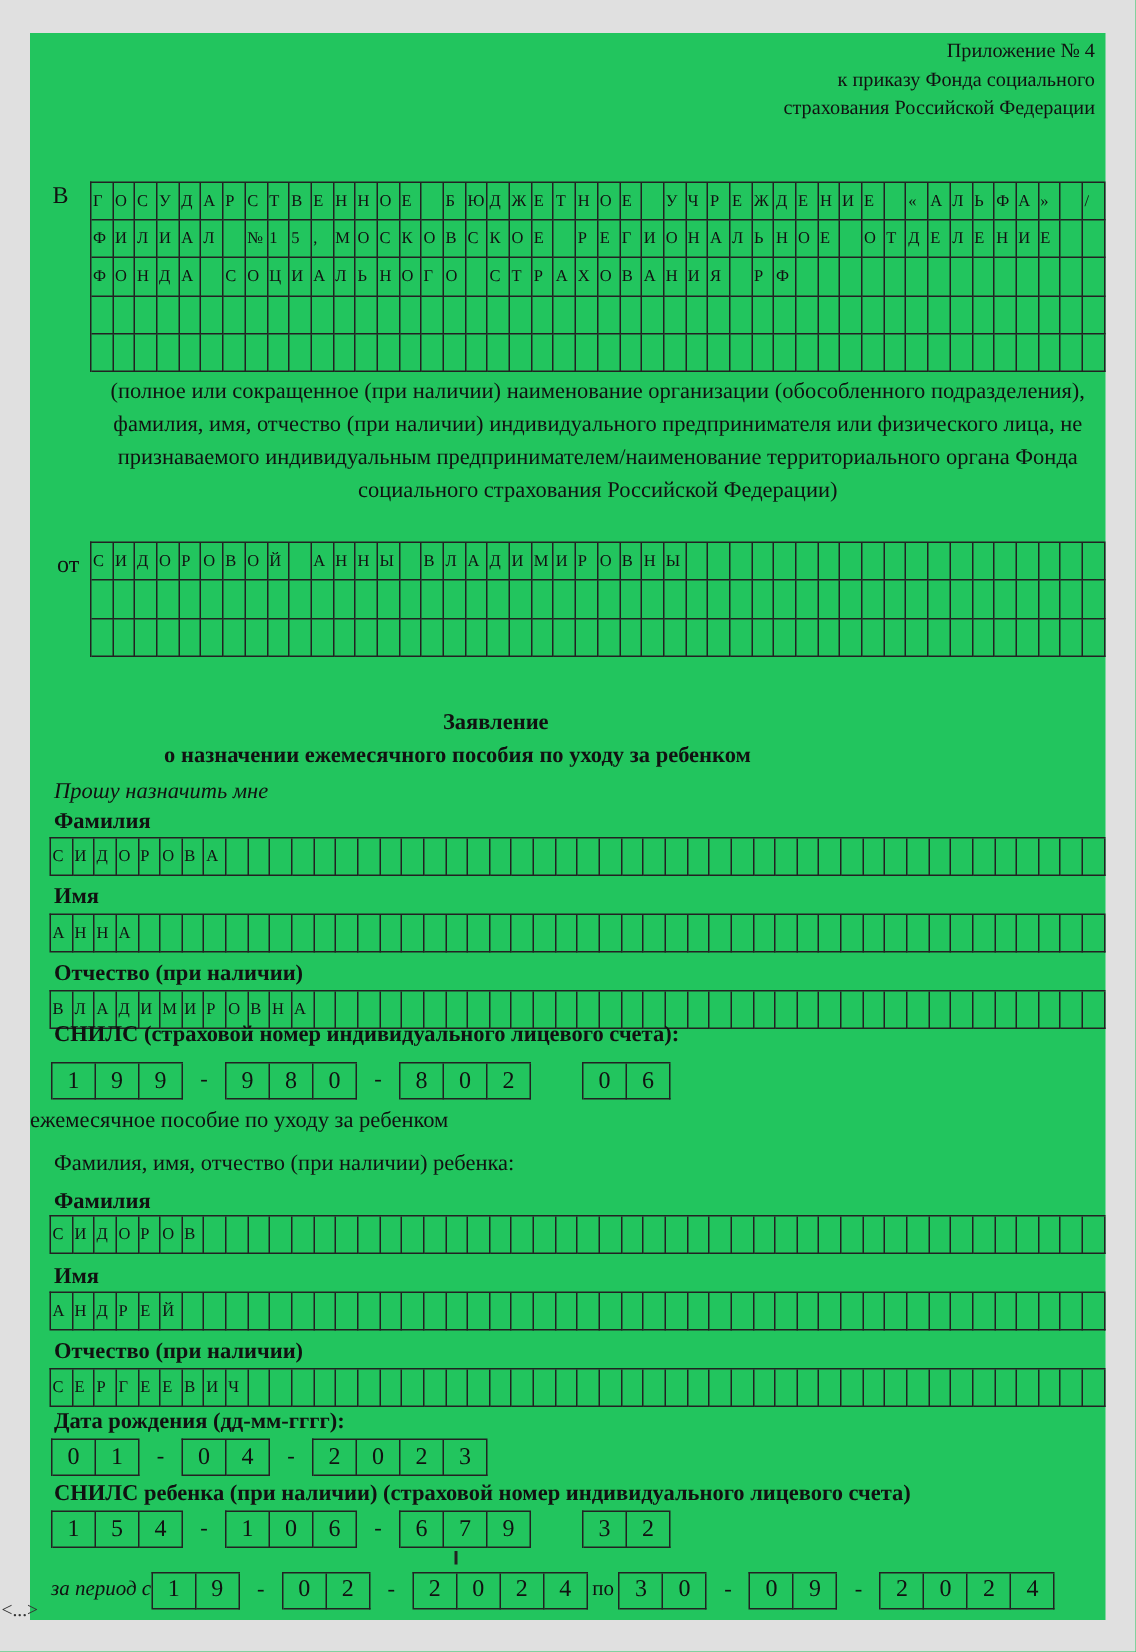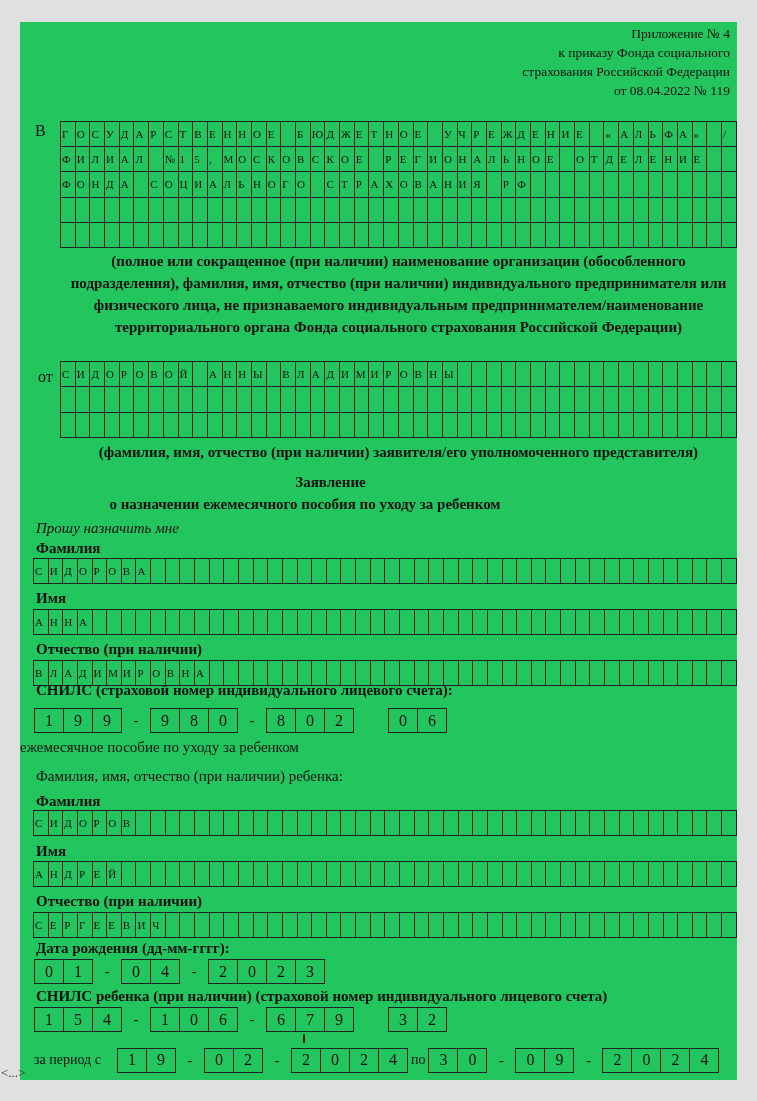--- a/index.html
+++ b/index.html
@@ -5,41 +5,40 @@
   html, body { margin:0; padding:0; }
   body { width:757px; height:1101px; background:#e0e0e0; position:relative; overflow:hidden;
          font-family:"Liberation Serif", "DejaVu Serif", serif; color:#111; }
   .page { position:absolute; left:20px; top:22px; width:717px; height:1058px; background:#22c55e; }
   .abs { position:absolute; }
   .appendix { right:7px; top:2px; text-align:right; font-size:13.5px; line-height:19px; }
   .grid { position:absolute; display:grid; border-left:1.5px solid #222; border-top:1.5px solid #222; }
   .cell { border-right:1.5px solid #222; border-bottom:1.5px solid #222; box-sizing:border-box;
           display:flex; align-items:center; justify-content:center; font-size:11px; letter-spacing:0; padding:0 0 0 1px; justify-content:flex-start;}
   .lbl-prefix { font-size:16px; }
-  .caption { text-align:center; font-size:15px; line-height:22px;font-weight:bold; }
+  .caption { text-align:center; font-size:15px; line-height:22px; }
   .title { text-align:center; font-weight:bold; font-size:15px; line-height:21px; }
   .plain { font-size:15px; }
   .bold { font-weight:bold; font-size:15px; }
   .box-row { position:absolute; display:flex; align-items:center; }
   .box-group { display:flex; border-left:1.5px solid #222; border-top:1.5px solid #222; }
   .box { width:29px; height:24px; border-right:1.5px solid #222; border-bottom:1.5px solid #222;
          display:flex; align-items:center; justify-content:center; font-size:16px; box-sizing:border-box; }
   .sep { width:28px; text-align:center; font-size:15px; }
   .gap { width:34px; }
   .nav { position:absolute; left:1px; top:1065px; font-size:13px; color:#333; }
 </style>
 </head>
 <body>
 
 <div class="page">
   <div class="abs appendix">
     <div>Приложение № 4</div>
     <div>к приказу Фонда социального</div>
     <div>страхования Российской Федерации</div>
-    <div>от 08.04.2022 № 119</div>
   </div>
 
   <div class="abs lbl-prefix" style="left:15px; top:100px;">В</div>
   <div class="grid" id="grid-recipient" style="left: 40px; top: 99px; grid-template-columns: repeat(46, 14.7px); grid-auto-rows: 25.2px;">
       <div class="cell">Г</div>
       <div class="cell">О</div>
       <div class="cell">С</div>
       <div class="cell">У</div>
       <div class="cell">Д</div>
       <div class="cell">А</div>
@@ -404,21 +403,20 @@
       <div class="cell"></div>
       <div class="cell"></div>
       <div class="cell"></div>
       <div class="cell"></div>
       <div class="cell"></div>
       <div class="cell"></div>
       <div class="cell"></div>
       <div class="cell"></div>
       <div class="cell"></div>
     </div>
-  <div class="abs caption" style="left:40px; top:419px; width:677px;">(фамилия, имя, отчество (при наличии) заявителя/его уполномоченного представителя)</div>
 
   <div class="abs title" style="left:0; top:450px; width:621px;">Заявление</div>
   <div class="abs title" style="left:0; top:472px; width:570px;">о назначении ежемесячного пособия по уходу за ребенком</div>
 
   <div class="abs plain" style="left:16px; top:498px;font-style:italic;">Прошу назначить мне</div>
 
   <div class="abs bold" style="left:16px; top:518px;">Фамилия</div>
   <div class="grid" style="left: 13px; top: 536px; grid-template-columns: repeat(48, 14.65px); grid-auto-rows: 25px;">
       <div class="cell">С</div>
       <div class="cell">И</div>
@@ -800,21 +798,21 @@
       </span>
       <span class="gap"></span>
       <span class="box-group">
         <span class="box">3</span>
         <span class="box">2</span>
       </span>
     </div>
   <div class="abs" style="left:283px; top:1012px; width:1.5px; height:9px; background:#222;"></div>
 
   <div class="box-row" style="left:14px; top:1019px;">
-    <span class="plain" style="font-size:14px; margin-right:16px;">за период с</span>
+    <span class="plain" style="font-size:14px; margin-right:0;font-style:italic;">за период с</span>
     <span class="box-row" style="position:static;">
         <span class="box-group">
           <span class="box">1</span>
           <span class="box">9</span>
         </span>
         <span class="sep">-</span>
         <span class="box-group">
           <span class="box">0</span>
           <span class="box">2</span>
         </span>

